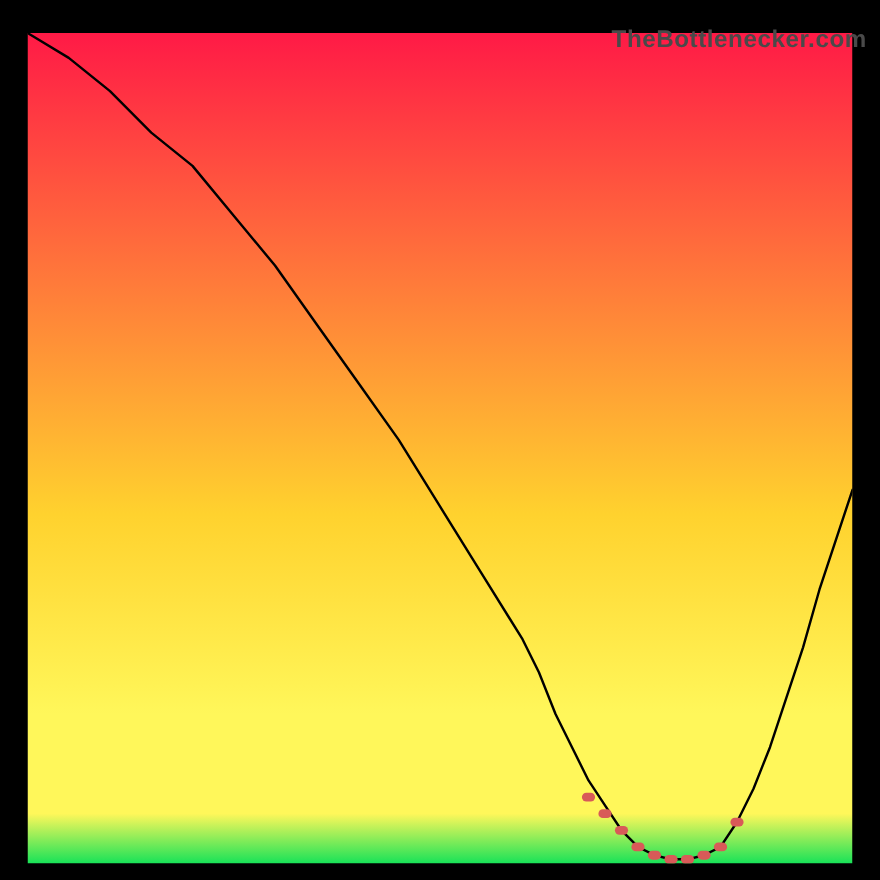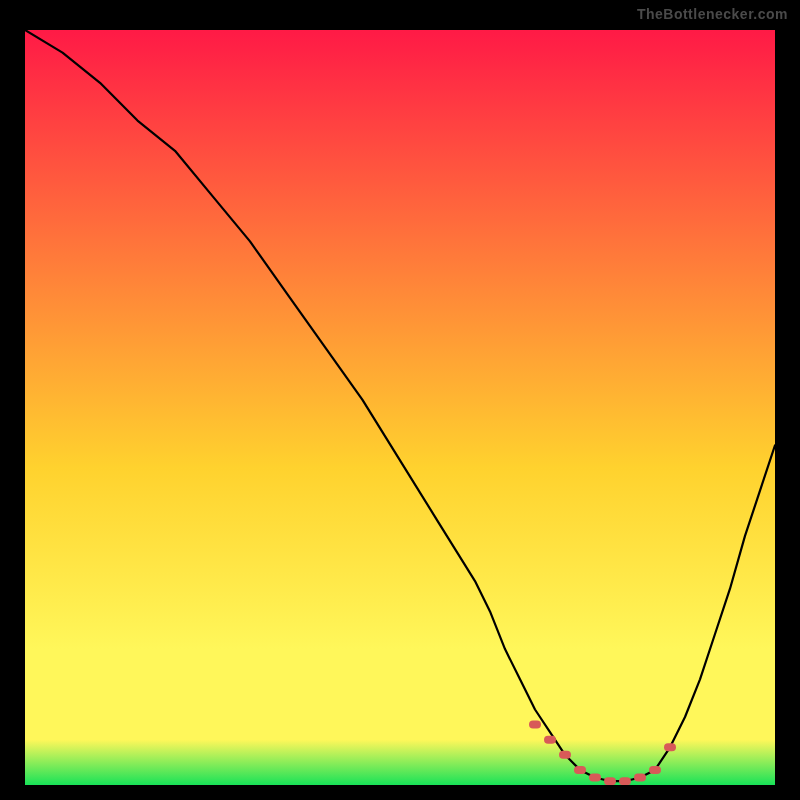--- a/index.html
+++ b/index.html
@@ -12,24 +12,24 @@
     font-family: Arial, Helvetica, sans-serif;
   }
   .frame {
     position: relative;
     width: 800px;
     height: 800px;
     background: #000000;
   }
   .watermark {
     position: absolute;
-    top: 6px;
+    top: 23px;
     right: 12px;
     color: #4a4a4a;
-    font-size: 14px;
+    font-size: 22px;
     font-weight: bold;
     letter-spacing: 0.5px;
     z-index: 10;
     text-align: right;
   }
   .plot-area {
     
     position: absolute;
     left: 25px;
     top: 30px;

